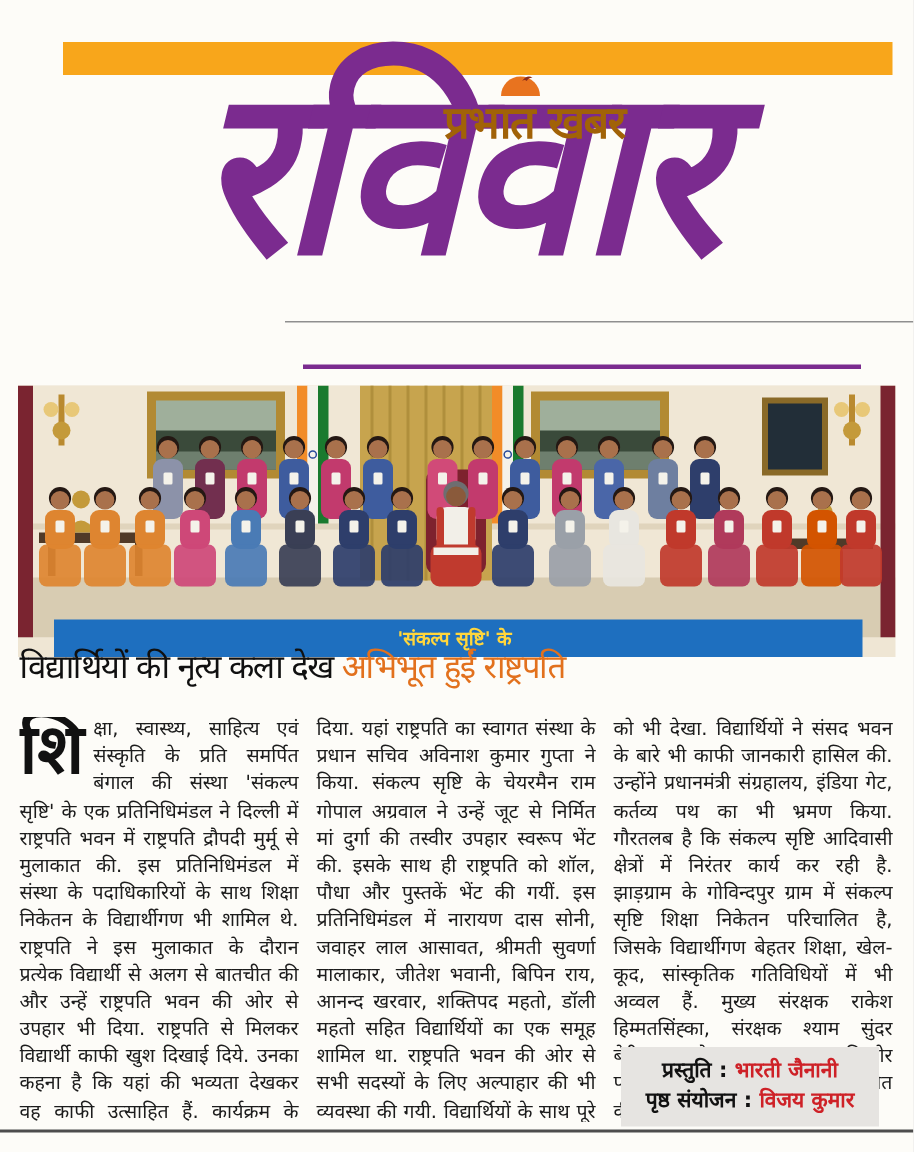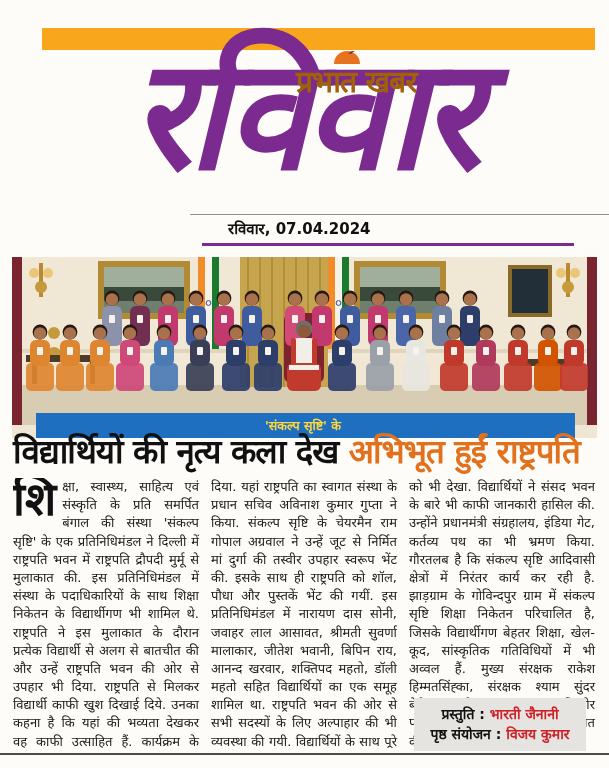--- a/index.html
+++ b/index.html
@@ -22,21 +22,21 @@
   .rule-purple{left:202px;top:243px;width:372px;height:3px;background:#7B2B8F;z-index:4;}
   
   .photo{left:12px;top:257px;width:585px;height:181px;z-index:2;background:#EFE6D4;}
   .photo svg{display:block;}
   .caption-bar{position:absolute;left:24px;right:22px;bottom:0;height:25px;
     background:#1E6FBF;display:flex;align-items:center;justify-content:center;
     font-size:12.6px;font-weight:700;white-space:nowrap;}
   .caption-bar .hl{color:#FFD63C;margin-right:5px;}
   .caption-bar .rest{color:#ffffff;}
   
-  .headline{left:13px;top:428px;width:592px;font-size:33px;font-weight:700;
+  .headline{left:13px;top:428px;width:592px;font-size:22px;font-weight:400;
     letter-spacing:-1px;white-space:nowrap;color:#101010;z-index:2;}
   .headline .accent{color:#E2711D;}
   
   .body-cols{left:13px;top:478px;width:583px;height:270px;display:flex;gap:12px;
     font-size:13px;line-height:1.4;text-align:justify;color:#1c1c1c;overflow:hidden;z-index:1;}
   .body-cols .col{width:186px;}
   .body-cols p{margin:0;}
   .dropcap{float:left;font-size:46px;line-height:.82;font-weight:700;
     padding:3px 6px 0 0;color:#111;}
   
@@ -57,21 +57,20 @@
 
   <div class="abs sun-logo">
     <svg width="32" height="17" viewBox="0 0 32 17">
       <path d="M3 16 A13 13 0 0 1 29 16 Z" fill="#E8731F"></path>
       <path d="M17 6 q3.5 -4.5 7 -2.2 q-2.6 -.2 -3.8 2.2 q-1.4 -1.2 -3.2 0 Z" fill="#8A2A1A"></path>
     </svg>
   </div>
   <div class="abs brand">प्रभात खबर</div>
 
   <div class="abs rule-gray"></div>
-  <div class="abs dateline">रविवार, 07.04.2024</div>
   <div class="abs rule-purple"></div>
 
   <div class="abs photo">
     <svg width="585" height="168" viewBox="0 0 585 168">
 
       <rect x="0" y="0" width="585" height="168" fill="#F0E7D5"></rect>
       <rect x="0" y="92" width="585" height="4" fill="#E0D4BC"></rect>
 
       <rect x="0" y="128" width="585" height="40" fill="#D8CCB2"></rect>
 

